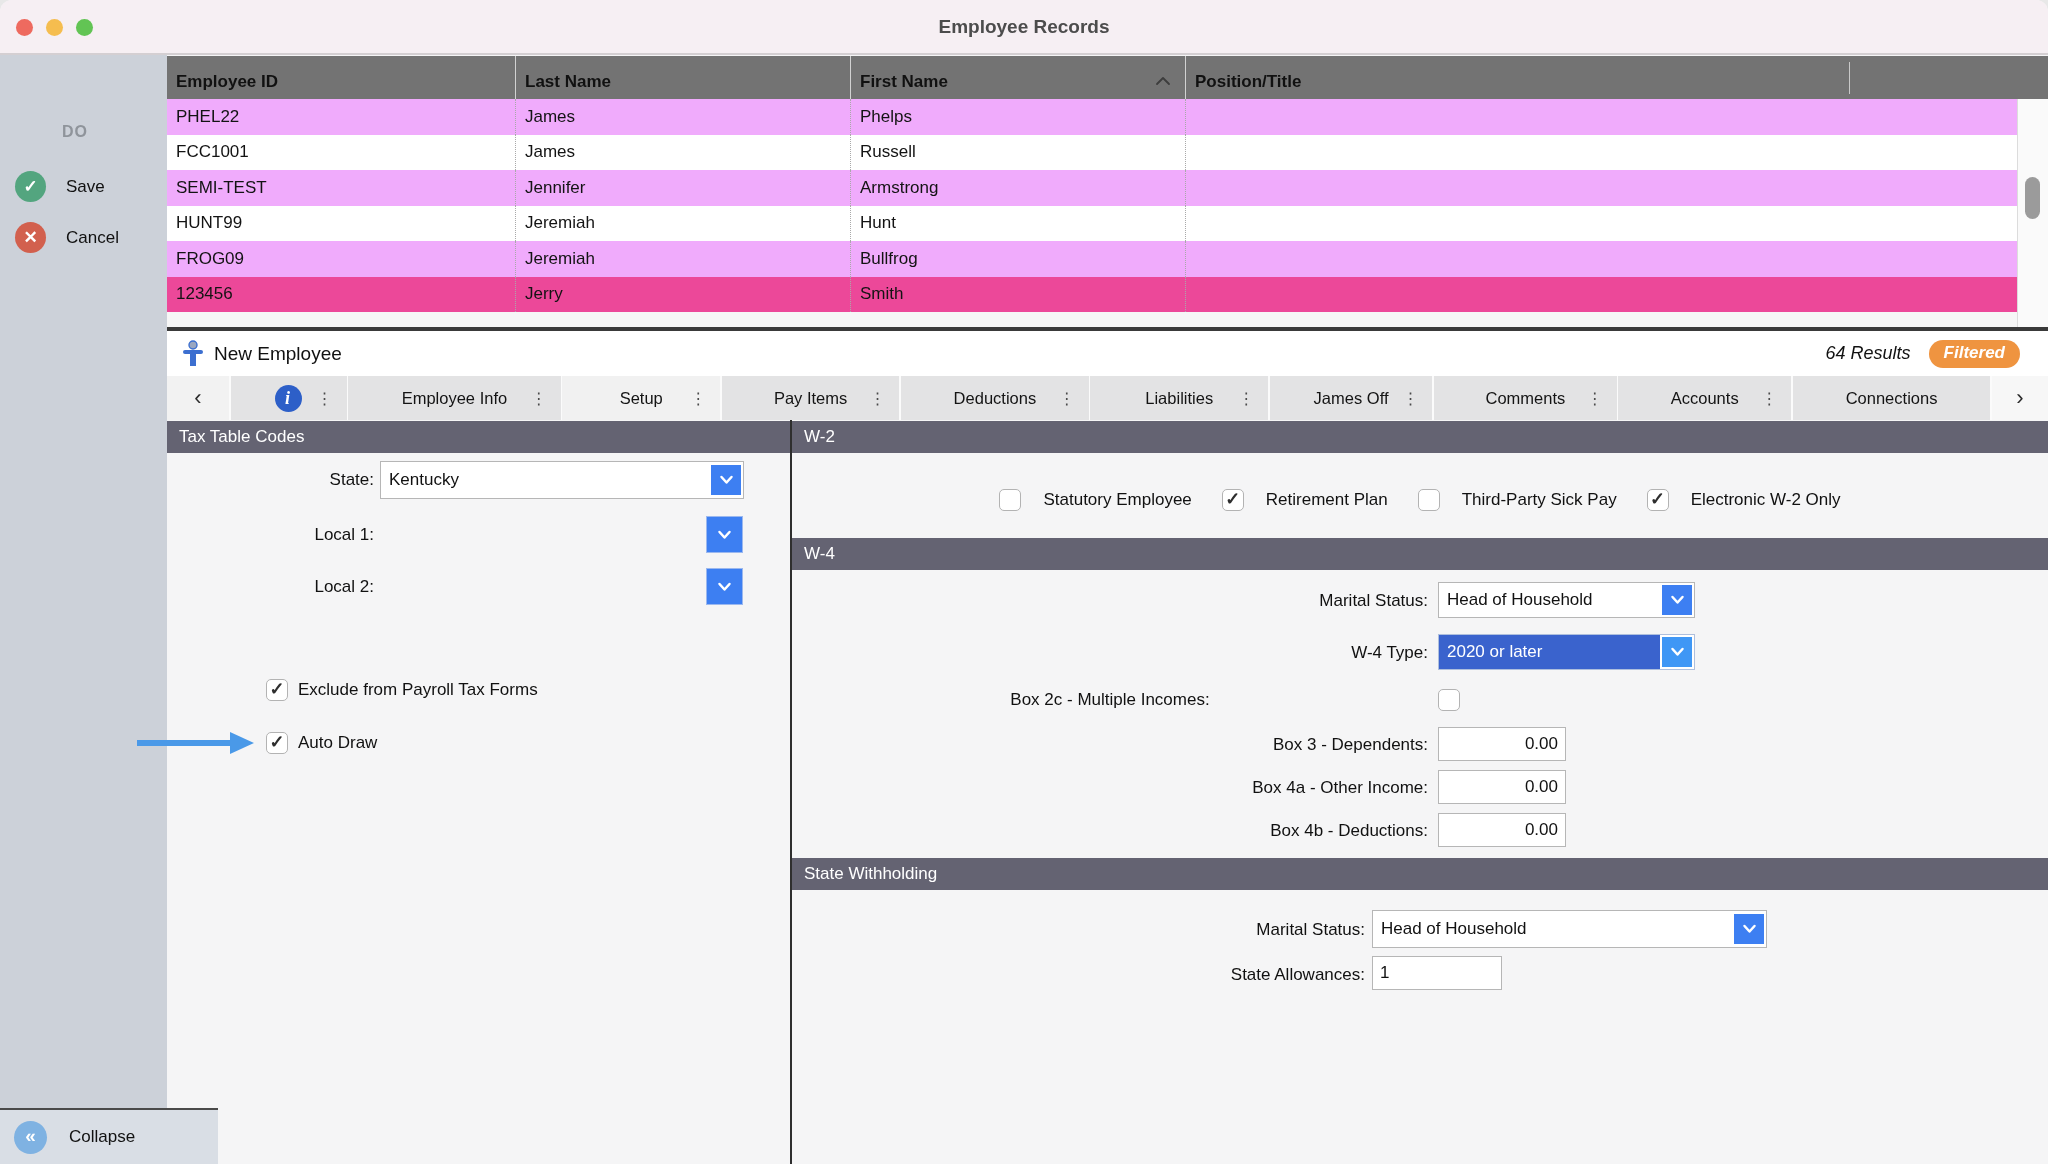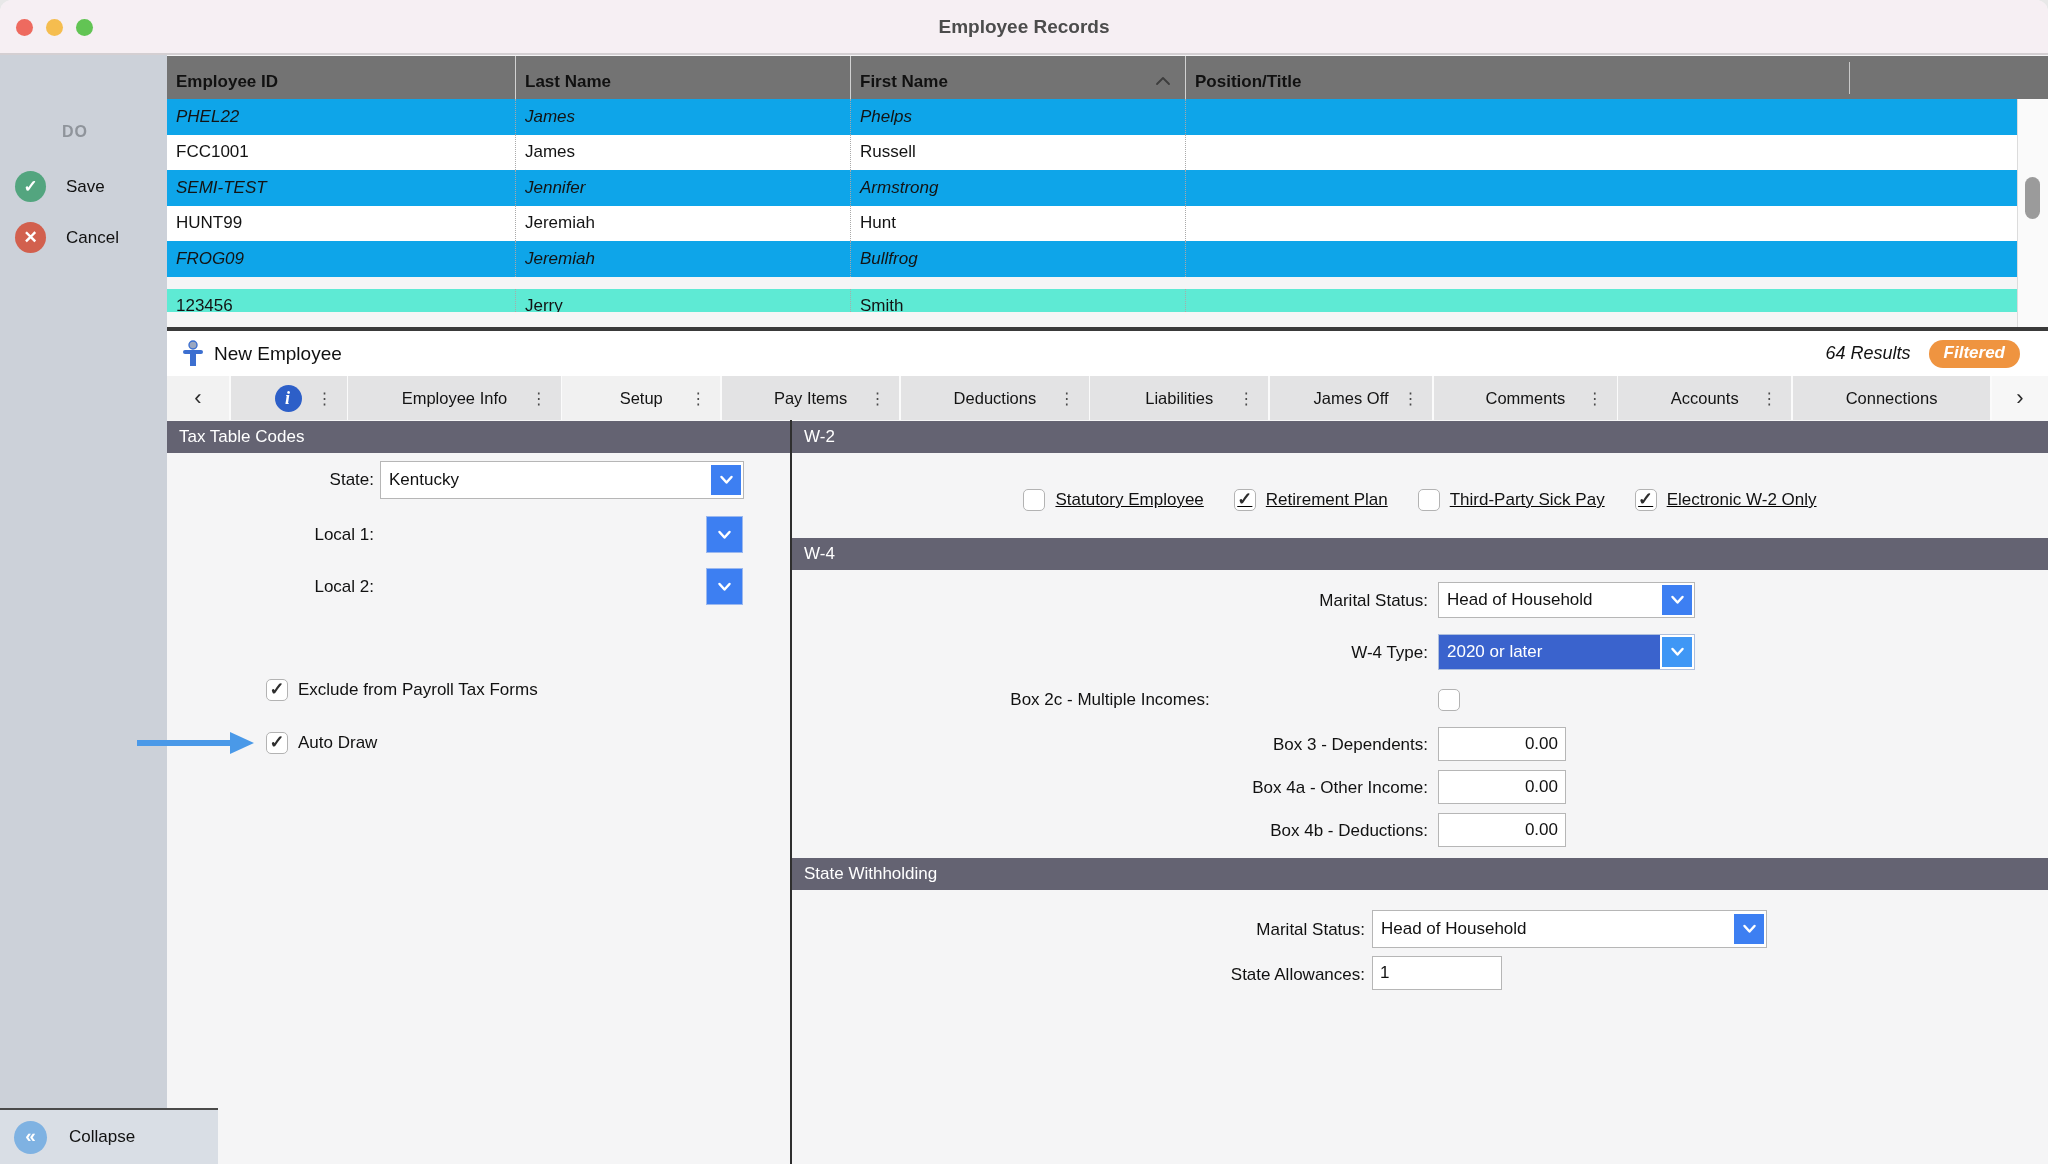--- a/index.html
+++ b/index.html
@@ -31,23 +31,23 @@
   
   #table-header { position:absolute; left:167px; top:56px; width:1881px; height:52px; background:#737373; border-bottom:1px solid #c4c4c4; display:flex; }
   .th { height:100%; display:flex; align-items:center; padding-left:9px; font-size:17px; font-weight:bold; color:#111; border-left:1px solid #d2d2d2; position:relative; }
   .th:first-child { border-left:none; }
   .th-0 { width:348px; } .th-1 { width:335px; } .th-2 { width:335px; } .th-3 { width:832px; }
   #sort-icon { position:absolute; right:14px; top:15px; }
   #hdr-scroll-sep { position:absolute; left:1849px; top:62px; width:1px; height:32px; background:#c9c9c9; }
 
   #table-body { position:absolute; left:167px; top:99px; width:1850px; }
   .tr { display:flex; width:1850px; height:35.5px; }
-  .tr.alt { background:#0ea5e9;font-style:italic; }
+  .tr.alt { background:#f0abfc; }
   .tr.white { background:#ffffff; }
-  .tr.selected { background:#5eead4;margin-top:12px; }
+  .tr.selected { background:#ec4899; }
   .td { height:100%; display:flex; align-items:center; padding-left:9px; font-size:17px; color:#131313; border-left:1px dotted #a9a9a9; overflow:hidden; }
   .td:first-child { border-left:none; }
   .td-0 { width:348px; } .td-1 { width:335px; } .td-2 { width:335px; } .td-3 { width:832px; }
   #partial-row { position:absolute; left:167px; top:312px; width:1850px; height:15px; background:#f6f6f6; }
 
   #vscroll-track { position:absolute; left:2017px; top:99px; width:31px; height:228px; background:#fafafa; border-left:1px solid #dcdcdc; }
   #vscroll-thumb { position:absolute; left:7px; top:78px; width:15px; height:42px; border-radius:8px; background:#9b9b9b; }
 
   #table-divider { position:absolute; left:167px; top:327px; width:1881px; height:4px; background:#3a3a3a; }
 
@@ -110,21 +110,21 @@
   #local1-btn   { left:706px; top:516px; }
   #local2-label { position:absolute; left:167px; top:577px; width:207px; text-align:right; }
   #local2-btn   { left:706px; top:568px; }
 
   #exclude-row  { left:266px; top:679px; }
   #autodraw-row { left:266px; top:732px; }
   #annotation-arrow { position:absolute; left:134px; top:729px; z-index:6; }
 
   
   #w2-checkbox-row { position:absolute; left:792px; top:486px; width:1256px; height:28px; display:flex; align-items:center; justify-content:center; gap:30px; }
-  .w2-item { display:flex; align-items:center; gap:10px;text-decoration:underline; }
+  .w2-item { display:flex; align-items:center; gap:22px; }
 
   
   .r-label { position:absolute; text-align:right; font-size:17px; color:#111; }
   #w4-ms-label   { left:792px; top:591px; width:636px; }
   #w4-ms-select  { left:1438px; top:582px; width:257px; height:36px; }
   #w4-type-label { left:792px; top:643px; width:636px; }
   #w4type-select { left:1438px; top:634px; width:257px; height:36px; }
   #box2c-label   { left:792px; top:690px; width:636px;text-align:center; }
   #box2c-cb      { position:absolute; left:1438px; top:689px; }
   #box3-label    { left:792px; top:735px; width:636px; }

